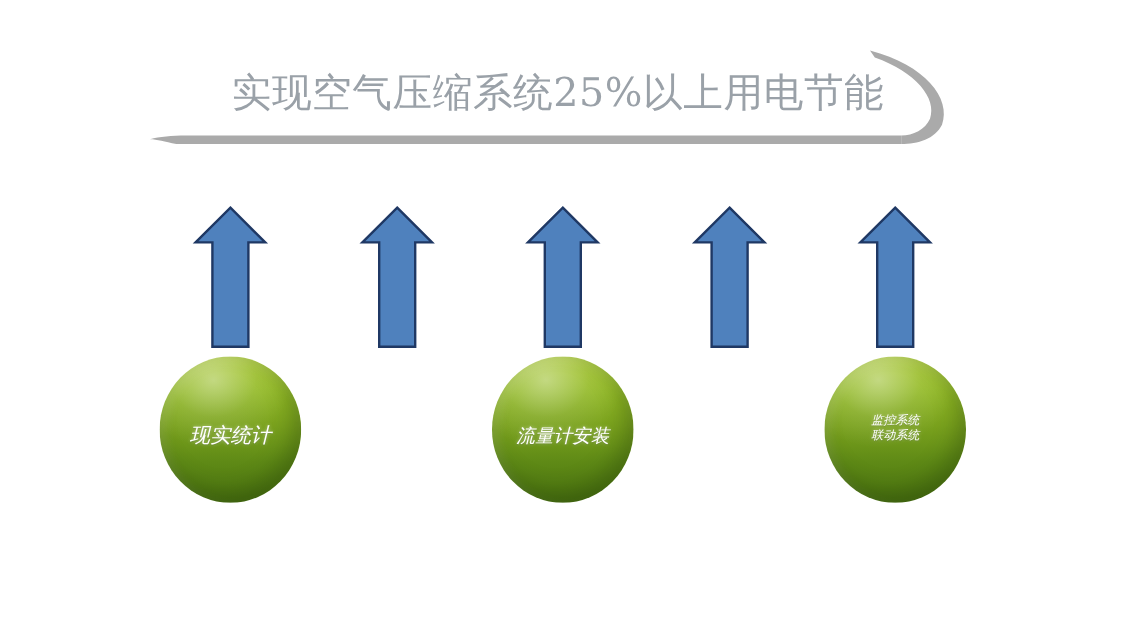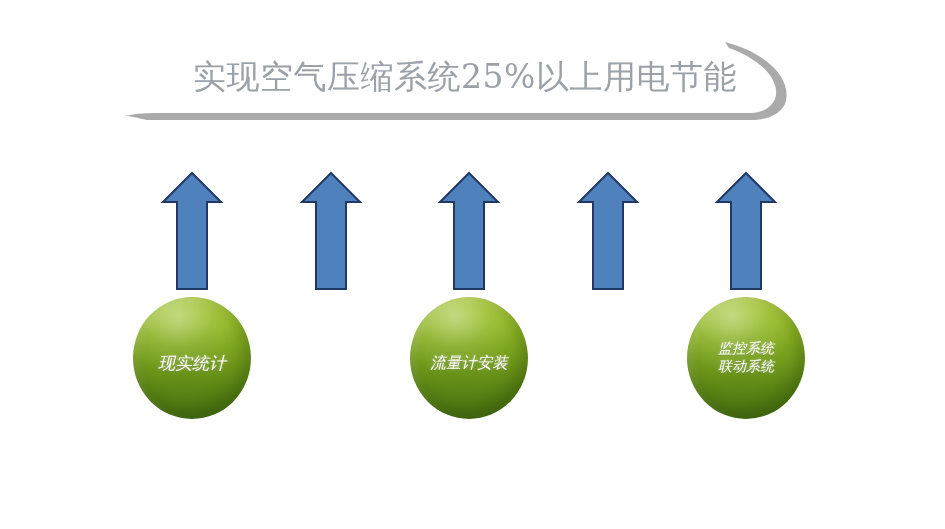--- a/index.html
+++ b/index.html
@@ -121,21 +121,21 @@
     text-align: center;
     white-space: pre-line;
     text-shadow: 0 0 3px rgba(255,255,255,0.55),
                  0 1px 1px rgba(40,70,10,0.35);
     padding: 0 4px;
   }
   .sphere-label.small {
     font-size: 15.5px;
   }
   .sphere-label.two-line {
-    font-size: 14px;
+    font-size: 10px;
     top: 0;
   }
 </style>
 </head>
 <body>
 
 <div id="slide">
 
   <div id="title-banner">
     <svg width="680" height="100" viewBox="0 0 680 100">

